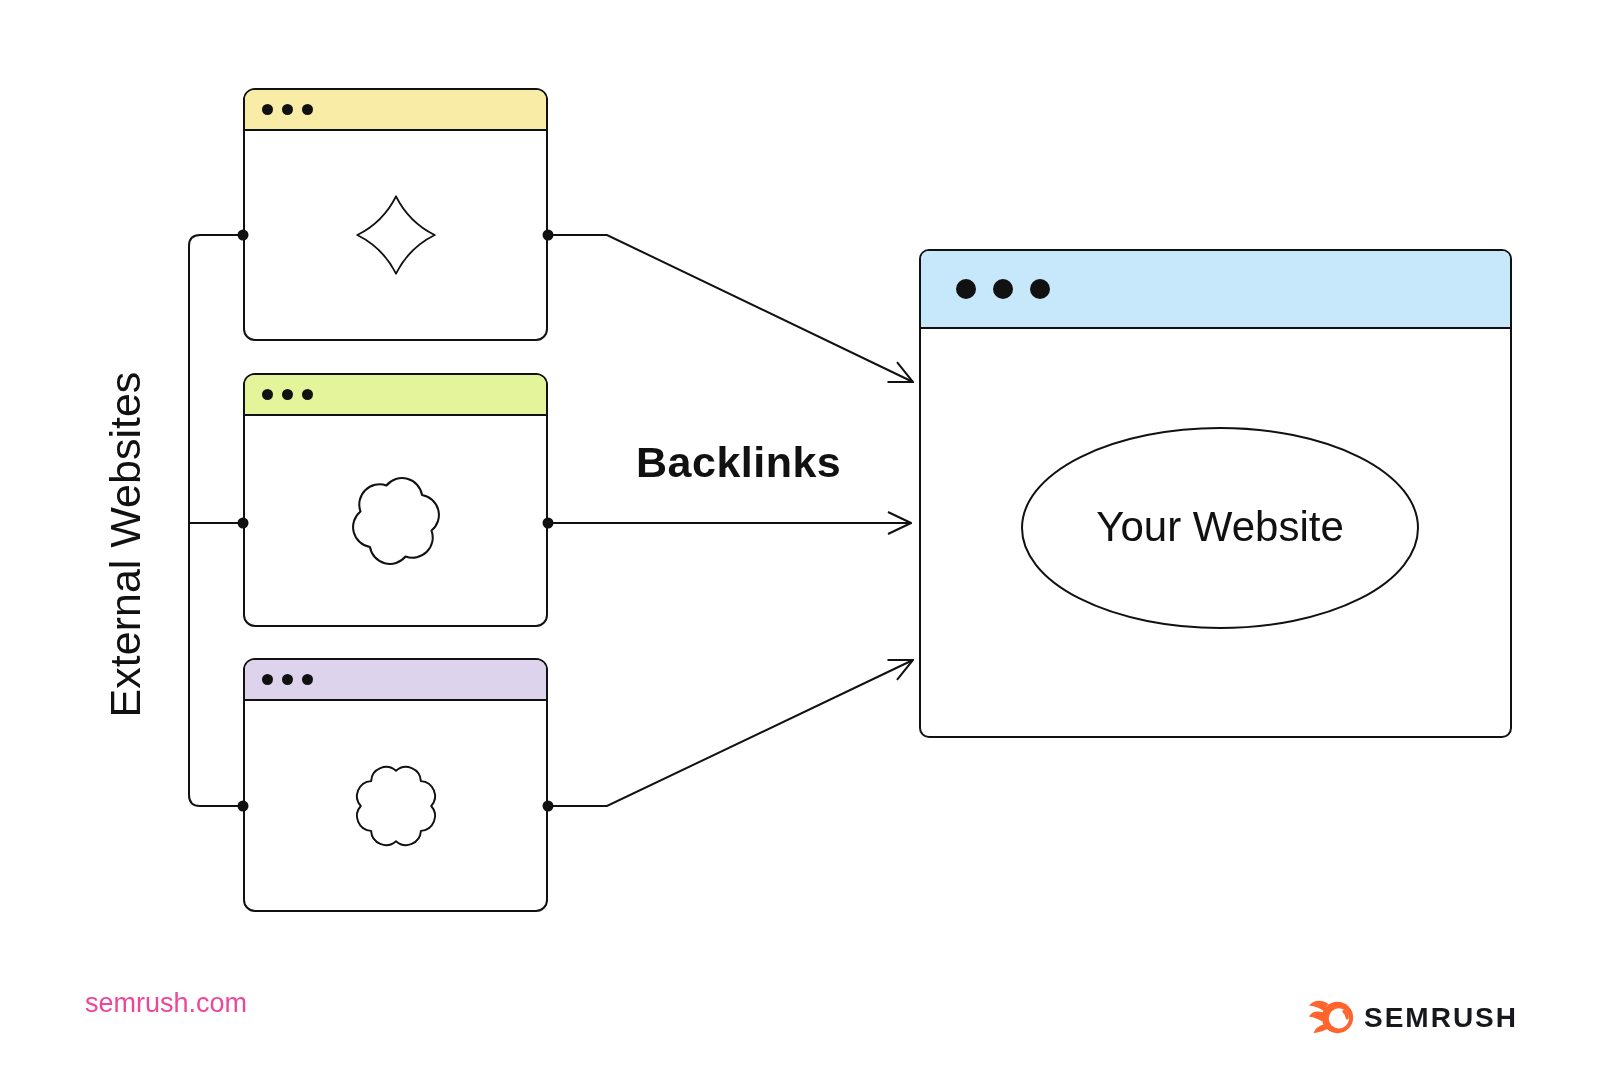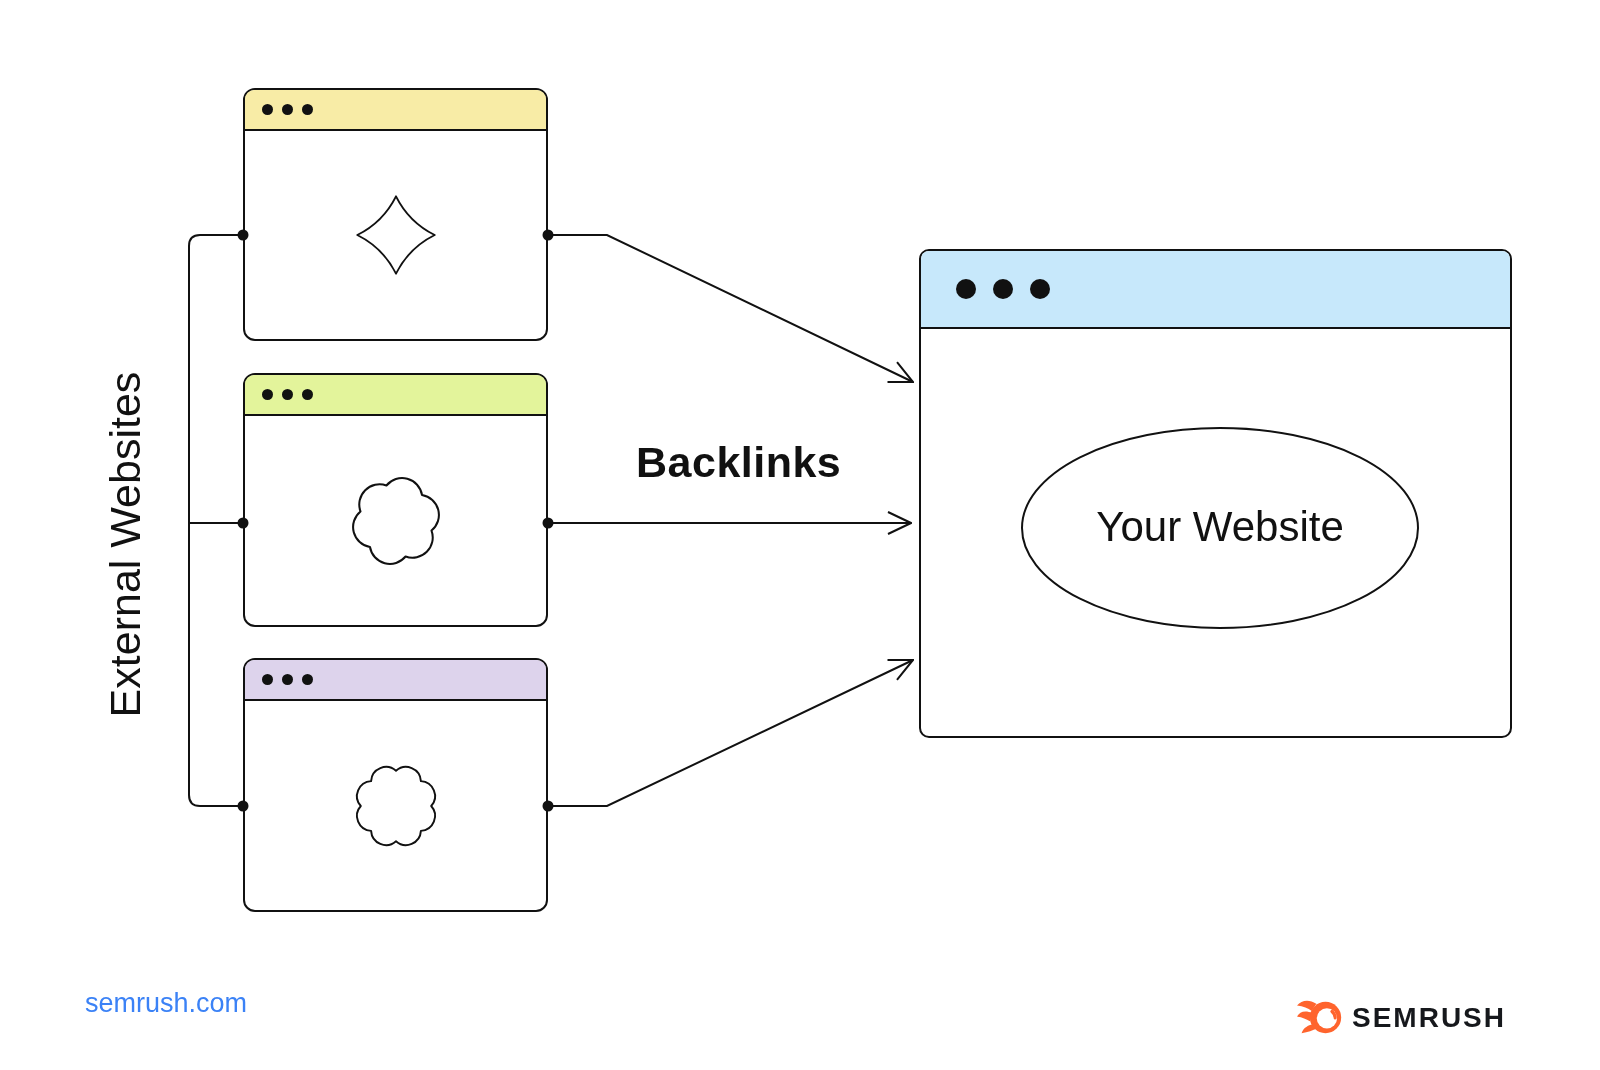--- a/index.html
+++ b/index.html
@@ -30,22 +30,22 @@
   .lbl{position:absolute;white-space:nowrap;}
   .backlinks{left:636px;top:438px;width:200px;text-align:center;
              font-size:43px;font-weight:600;letter-spacing:.5px;}
   .ext-label{left:125px;top:520px;width:600px;margin-left:-300px;text-align:center;
              transform:rotate(-90deg);transform-origin:center;
              font-size:43px;font-weight:500;}
   .your-site{left:1020px;top:503px;width:400px;text-align:center;
              font-size:42px;font-weight:500;}
 
   
-  .footer-left{left:85px;top:988px;font-size:27px;color:#3b82f6;}
-  .footer-right{position:absolute;right:94px;top:997px;display:flex;align-items:center;gap:9px;}
+  .footer-left{left:85px;top:988px;font-size:27px;color:#ec4899;}
+  .footer-right{position:absolute;right:82px;top:997px;display:flex;align-items:center;gap:9px;}
   .brand-text{font-size:28px;font-weight:700;letter-spacing:2px;color:#16181c;}
 </style>
 </head>
 <body>
 
 <div class="canvas">
 
   <div class="win win-small" id="win1">
     <div class="win-header" style="background-color: rgb(248, 236, 166);">
       <span class="dot"></span>

